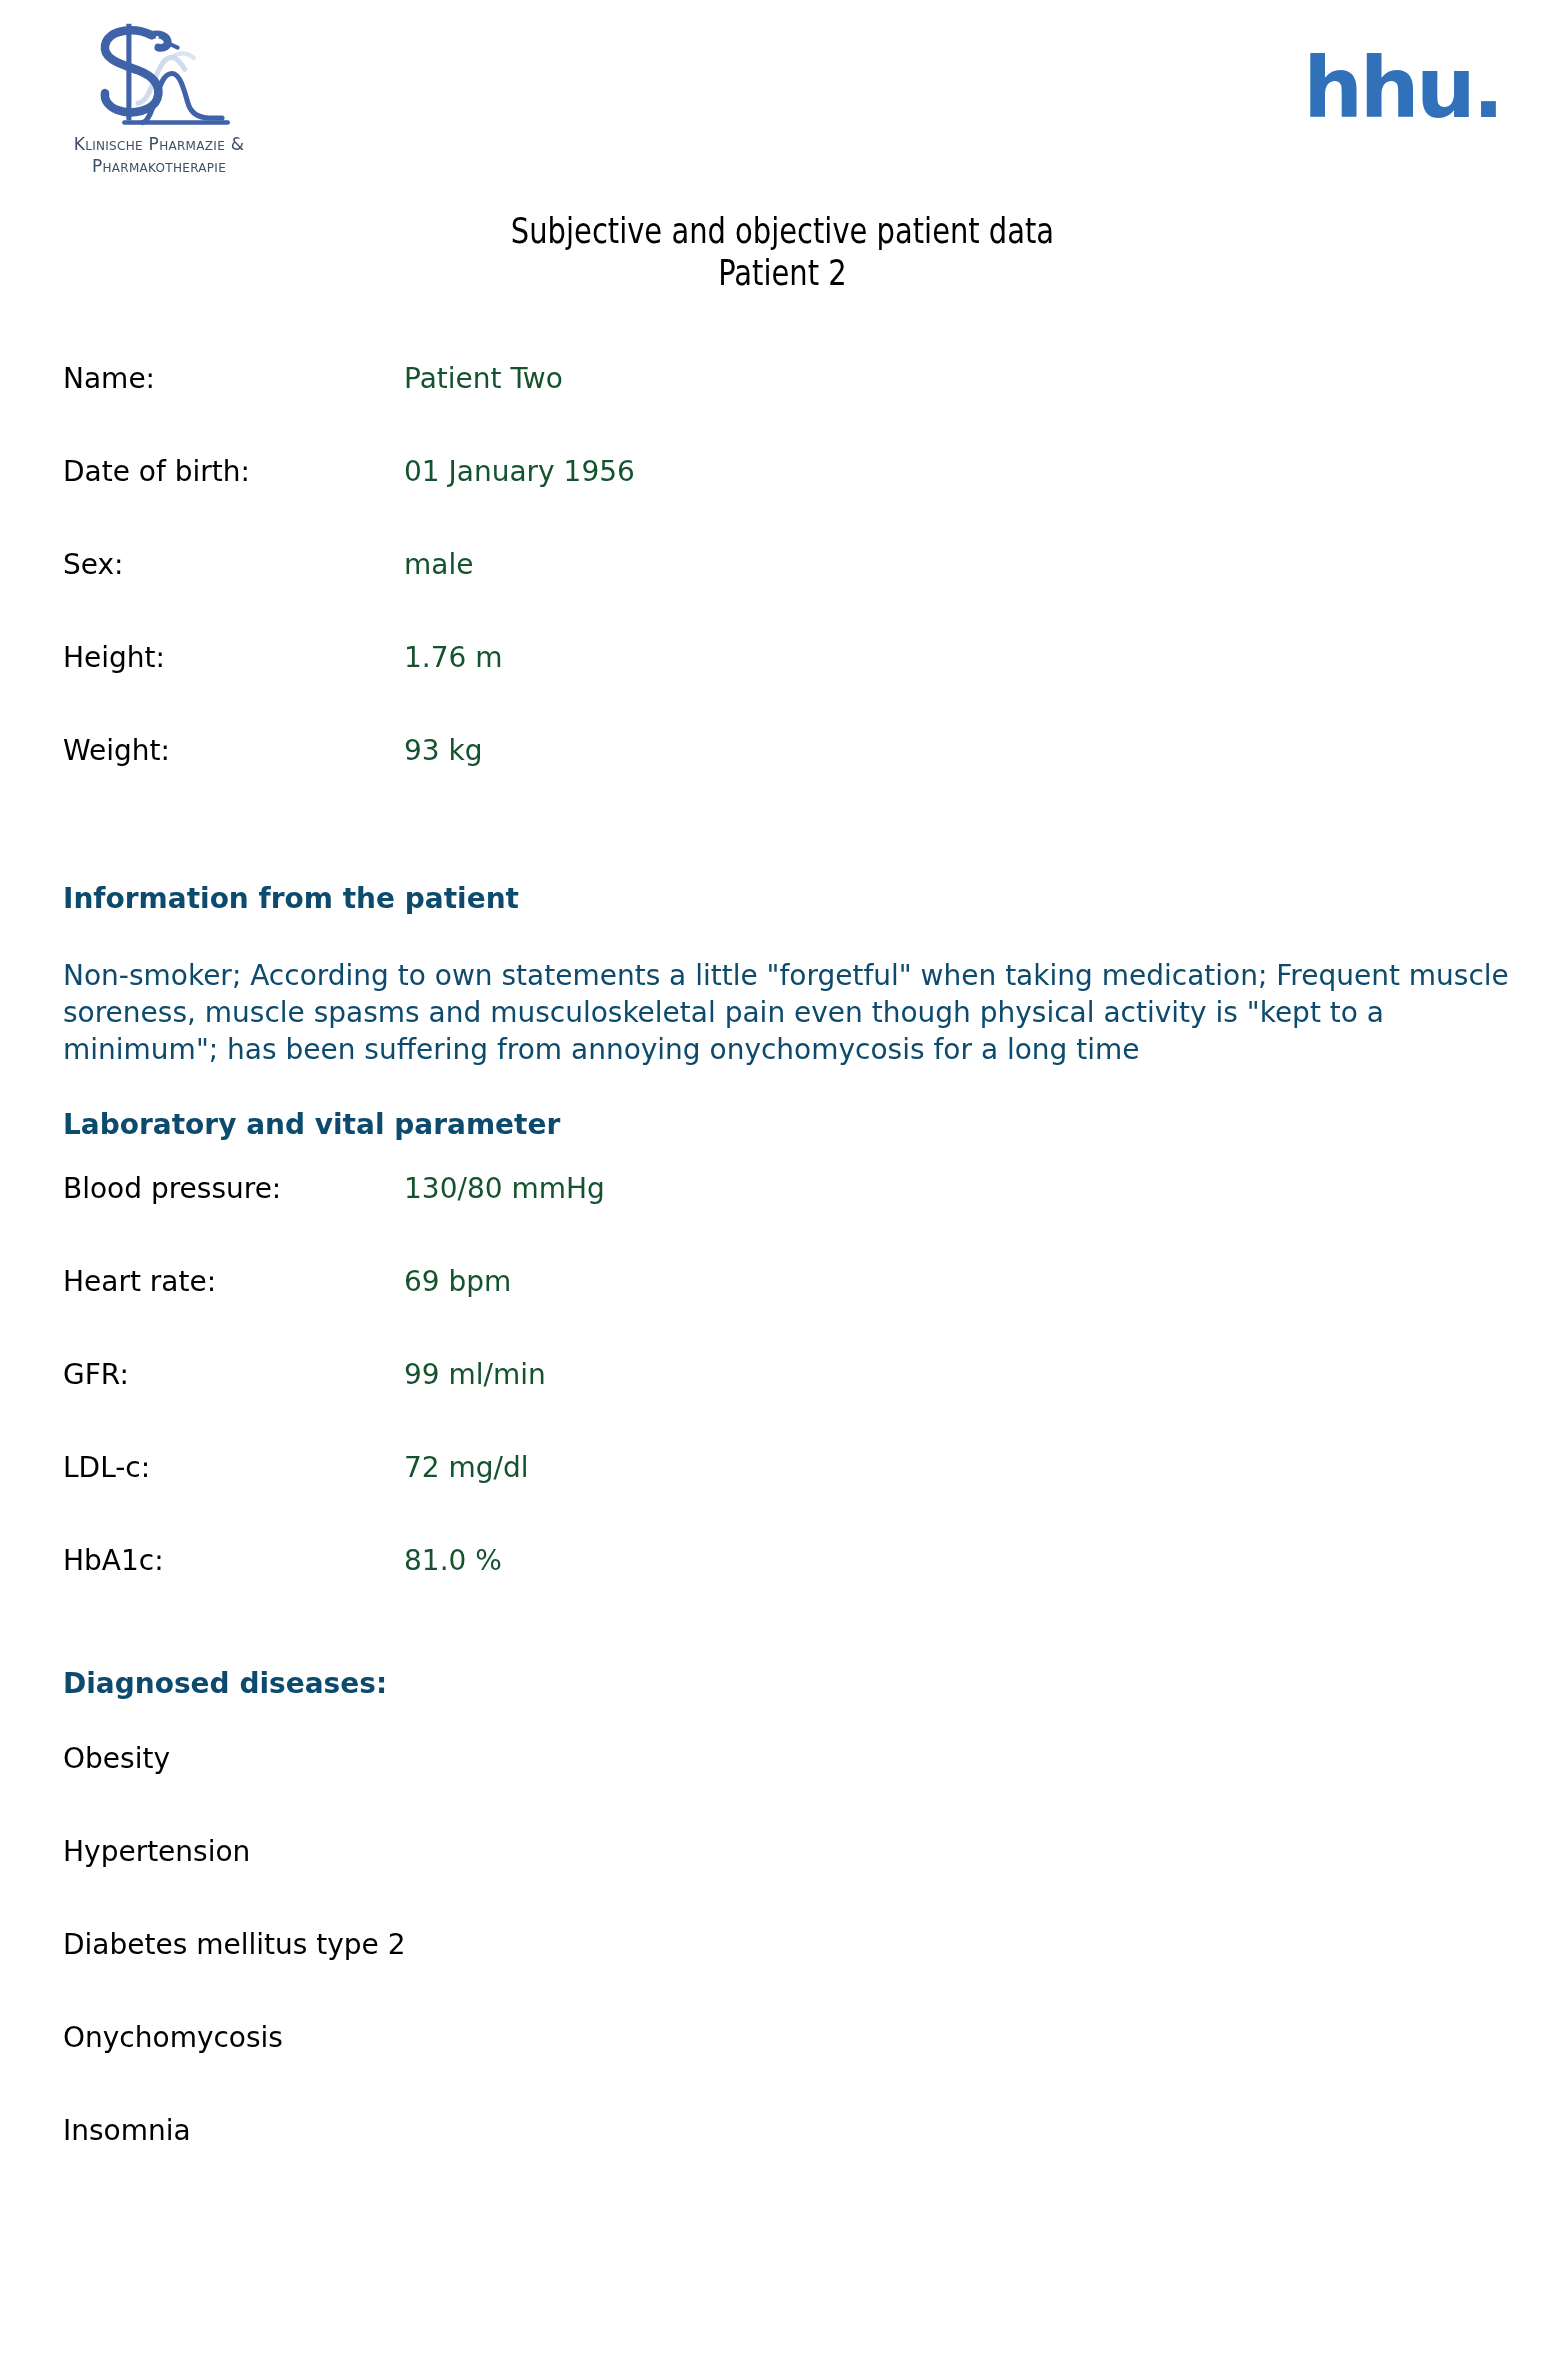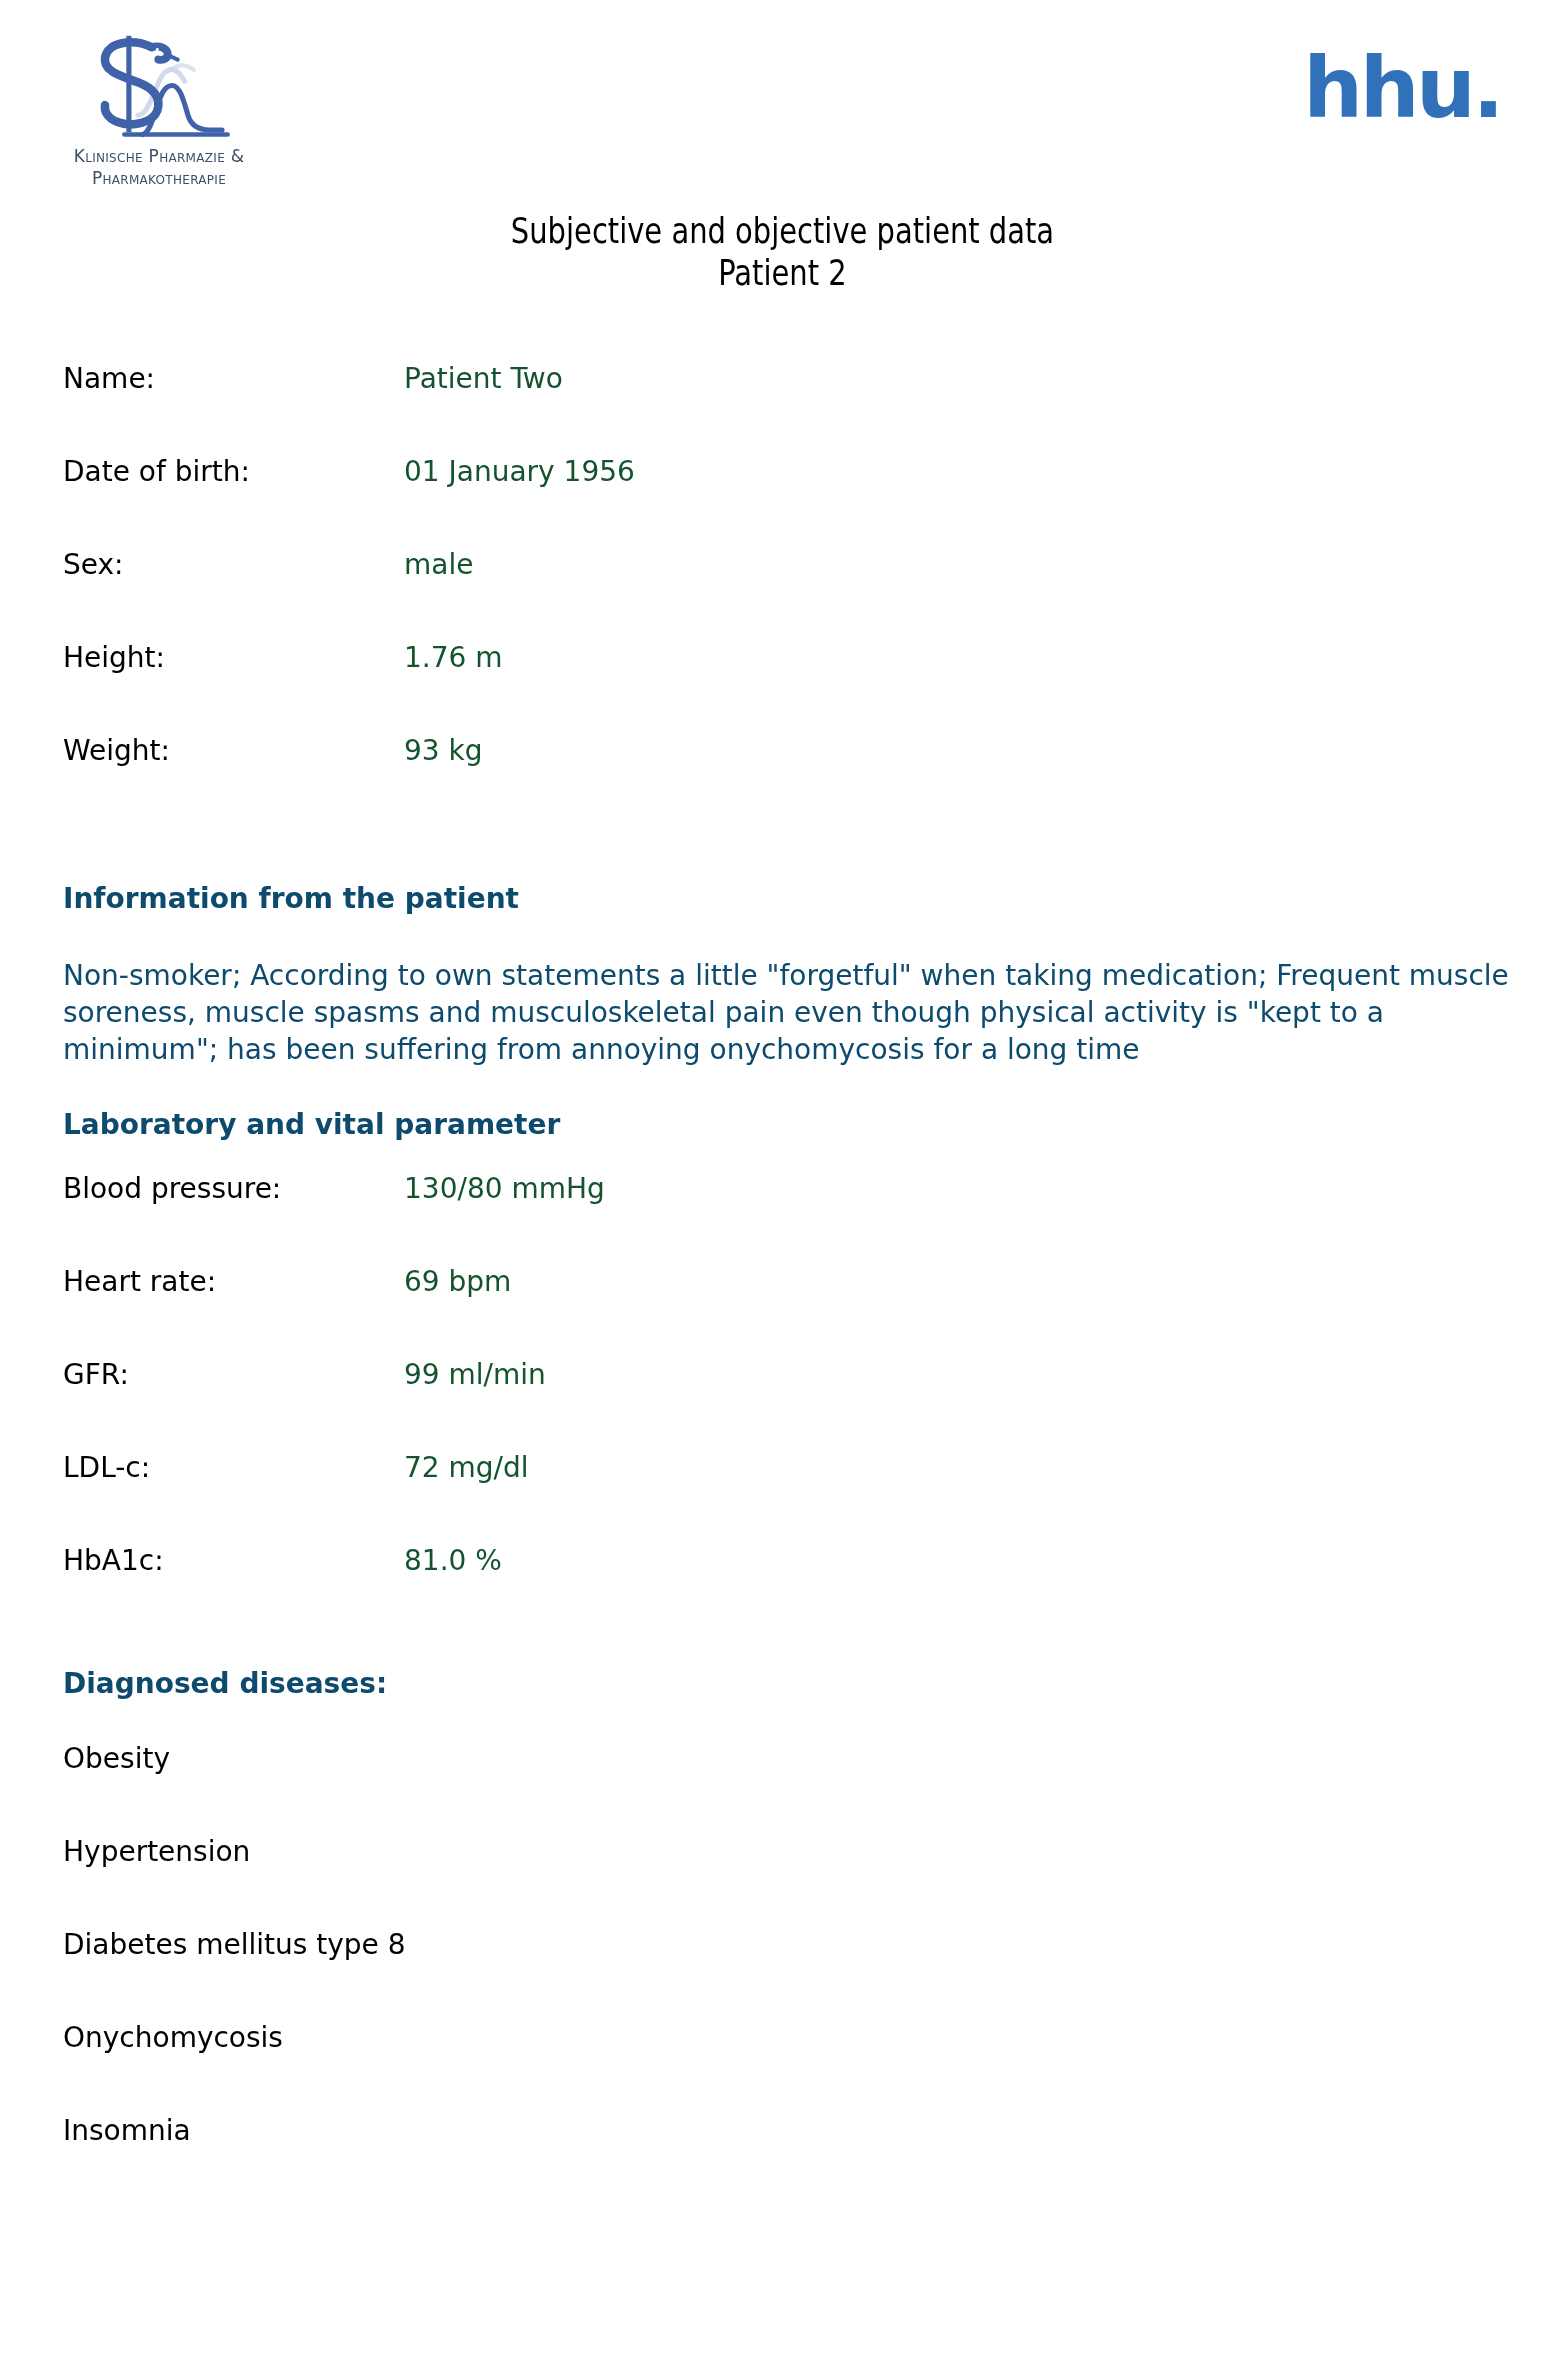--- a/index.html
+++ b/index.html
@@ -29,21 +29,21 @@
     top: 0;
     left: 0;
     width: 1565px;
     height: 216px;
   }
 
   
   .inst-logo {
     position: absolute;
     left: 34px;
-    top: 14px;
+    top: 2px;
     width: 250px;
     text-align: center;
   }
   .inst-mark {
     width: 142px;
     height: 131px;
     margin: 0 auto;
     display: block;
   }
   .inst-caption {
@@ -245,20 +245,20 @@
       </div>
     </div>
 
     <div class="sp-6"></div>
 
     <div>
       <div class="section-head">Diagnosed diseases:</div>
       <div class="sp-5"></div>
       <div class="list-item">Obesity</div>
       <div class="list-item">Hypertension</div>
-      <div class="list-item">Diabetes mellitus type 8</div>
+      <div class="list-item">Diabetes mellitus type 2</div>
       <div class="list-item">Onychomycosis</div>
       <div class="list-item">Insomnia</div>
     </div>
 
   </div>
 </div>
 
 
 </body></html>

